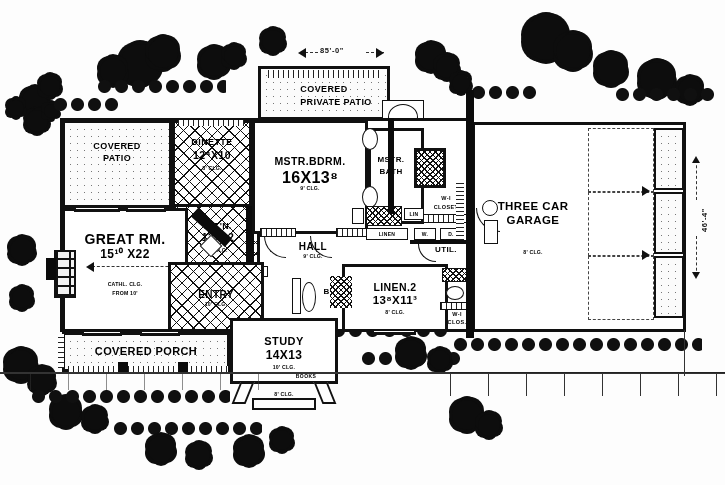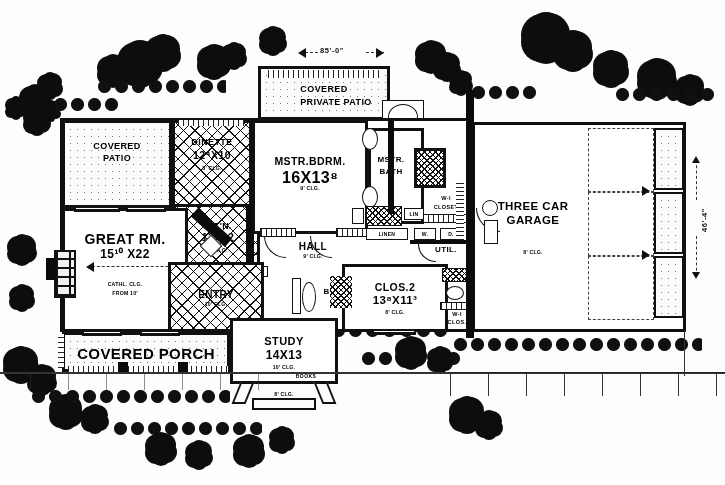--- a/index.html
+++ b/index.html
@@ -242,21 +242,21 @@
 
   <div class="boxlbl" style="left:414px;top:228px;width:22px;height:12px;">W.</div>
   <div class="boxlbl" style="left:440px;top:228px;width:22px;height:12px;">D.</div>
 
   <div class="lbl tiny" style="left:420px;top:246px;width:52px;font-size:8px;">UTIL.</div>
 
   <div class="tile-fine" style="position:absolute;left:366px;top:206px;width:36px;height:20px;border:1.5px solid #111;box-sizing:border-box;"></div>
   <div class="fix" style="left:352px;top:208px;width:12px;height:16px;"></div>
 
   <div class="room" style="left:342px;top:264px;width:106px;height:68px;"></div>
-  <div class="lbl name" style="left:342px;top:282px;width:106px;font-size:10.5px;">CLOS.2</div>
+  <div class="lbl name" style="left:342px;top:282px;width:106px;font-size:10.5px;">LINEN.2</div>
   <div class="lbl dim" style="left:342px;top:294px;width:106px;font-size:11.5px;">13⁸X11³</div>
   <div class="lbl clg" style="left:342px;top:310px;width:106px;">8' CLG.</div>
   <div class="win" style="left:372px;top:329px;width:44px;height:6px;"></div>
 
   <div class="lbl tiny" style="left:440px;top:312px;width:34px;">W-I</div>
   <div class="lbl tiny" style="left:440px;top:320px;width:34px;">CLOS.</div>
   <div class="fix oval" style="left:446px;top:286px;width:18px;height:14px;"></div>
   <div class="tile-fine" style="position:absolute;left:442px;top:268px;width:28px;height:14px;border:1.5px solid #111;box-sizing:border-box;"></div>
   <div class="hatch" style="position:absolute;left:440px;top:302px;width:32px;height:6px;border:1px solid #111;"></div>
 
@@ -274,21 +274,21 @@
   <div class="lbl dim" style="left:230px;top:349px;width:108px;font-size:12px;">14X13</div>
   <div class="lbl clg" style="left:230px;top:365px;width:108px;">10' CLG.</div>
   <div class="lbl tiny" style="left:286px;top:374px;width:40px;font-size:5px;">BOOKS</div>
   <div class="lbl clg" style="left:244px;top:392px;width:80px;">8' CLG.</div>
 
   <div class="bay" style="left:236px;top:382px;width:14px;height:22px;transform:skewX(-22deg);"></div>
   <div class="bay" style="left:318px;top:382px;width:14px;height:22px;transform:skewX(22deg);"></div>
   <div class="bay" style="left:252px;top:398px;width:64px;height:12px;"></div>
 
   <div class="room stipple" style="left:62px;top:332px;width:168px;height:40px;"></div>
-  <div class="lbl name" style="left:62px;top:346px;width:168px;font-size:15px;">COVERED PORCH</div>
+  <div class="lbl name" style="left:62px;top:346px;width:168px;font-size:11px;">COVERED PORCH</div>
   <div class="win" style="left:82px;top:330px;width:40px;height:6px;"></div>
   <div class="win" style="left:140px;top:330px;width:40px;height:6px;"></div>
   <div class="hatch" style="position:absolute;left:68px;top:366px;width:50px;height:7px;"></div>
   <div class="hatch" style="position:absolute;left:128px;top:366px;width:50px;height:7px;"></div>
   <div class="hatch" style="position:absolute;left:186px;top:366px;width:42px;height:7px;"></div>
   <div class="solidblk" style="position:absolute;left:118px;top:362px;width:10px;height:12px;"></div>
   <div class="solidblk" style="position:absolute;left:178px;top:362px;width:10px;height:12px;"></div>
   <div class="hatch" style="position:absolute;left:58px;top:334px;width:6px;height:34px;
               background-image:repeating-linear-gradient(0deg,#222 0 1px,transparent 1px 5px);"></div>
 

